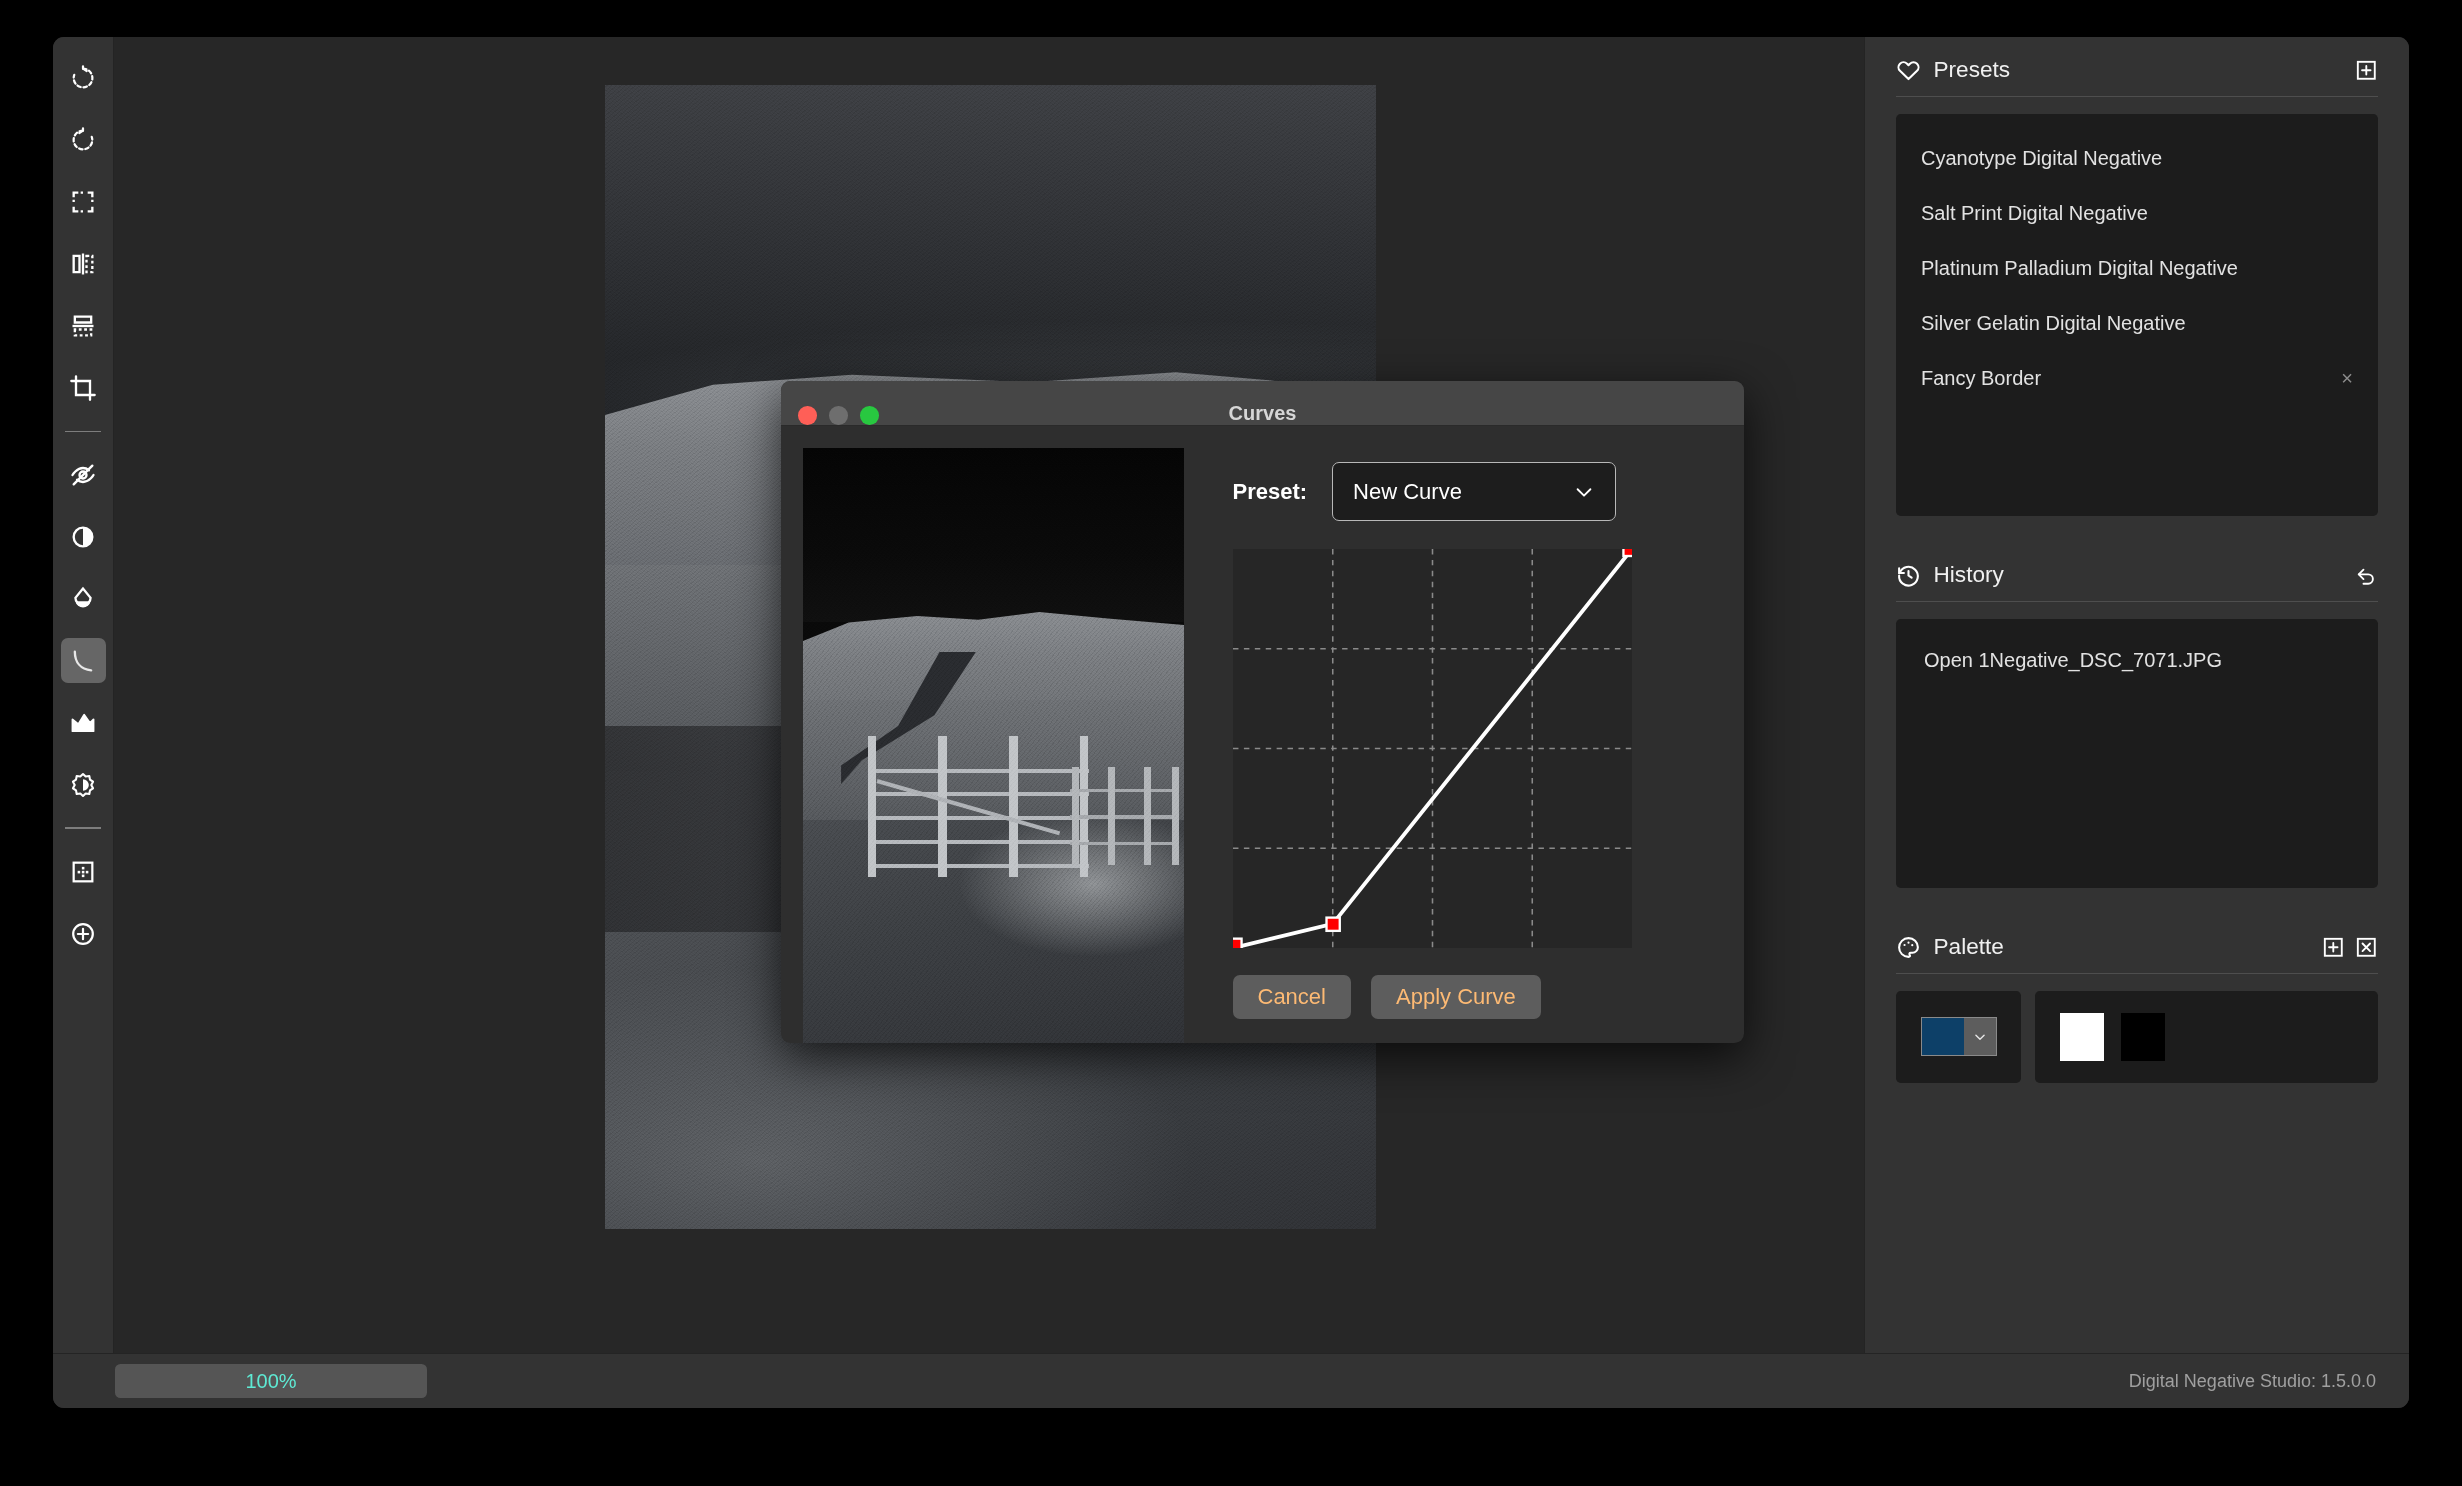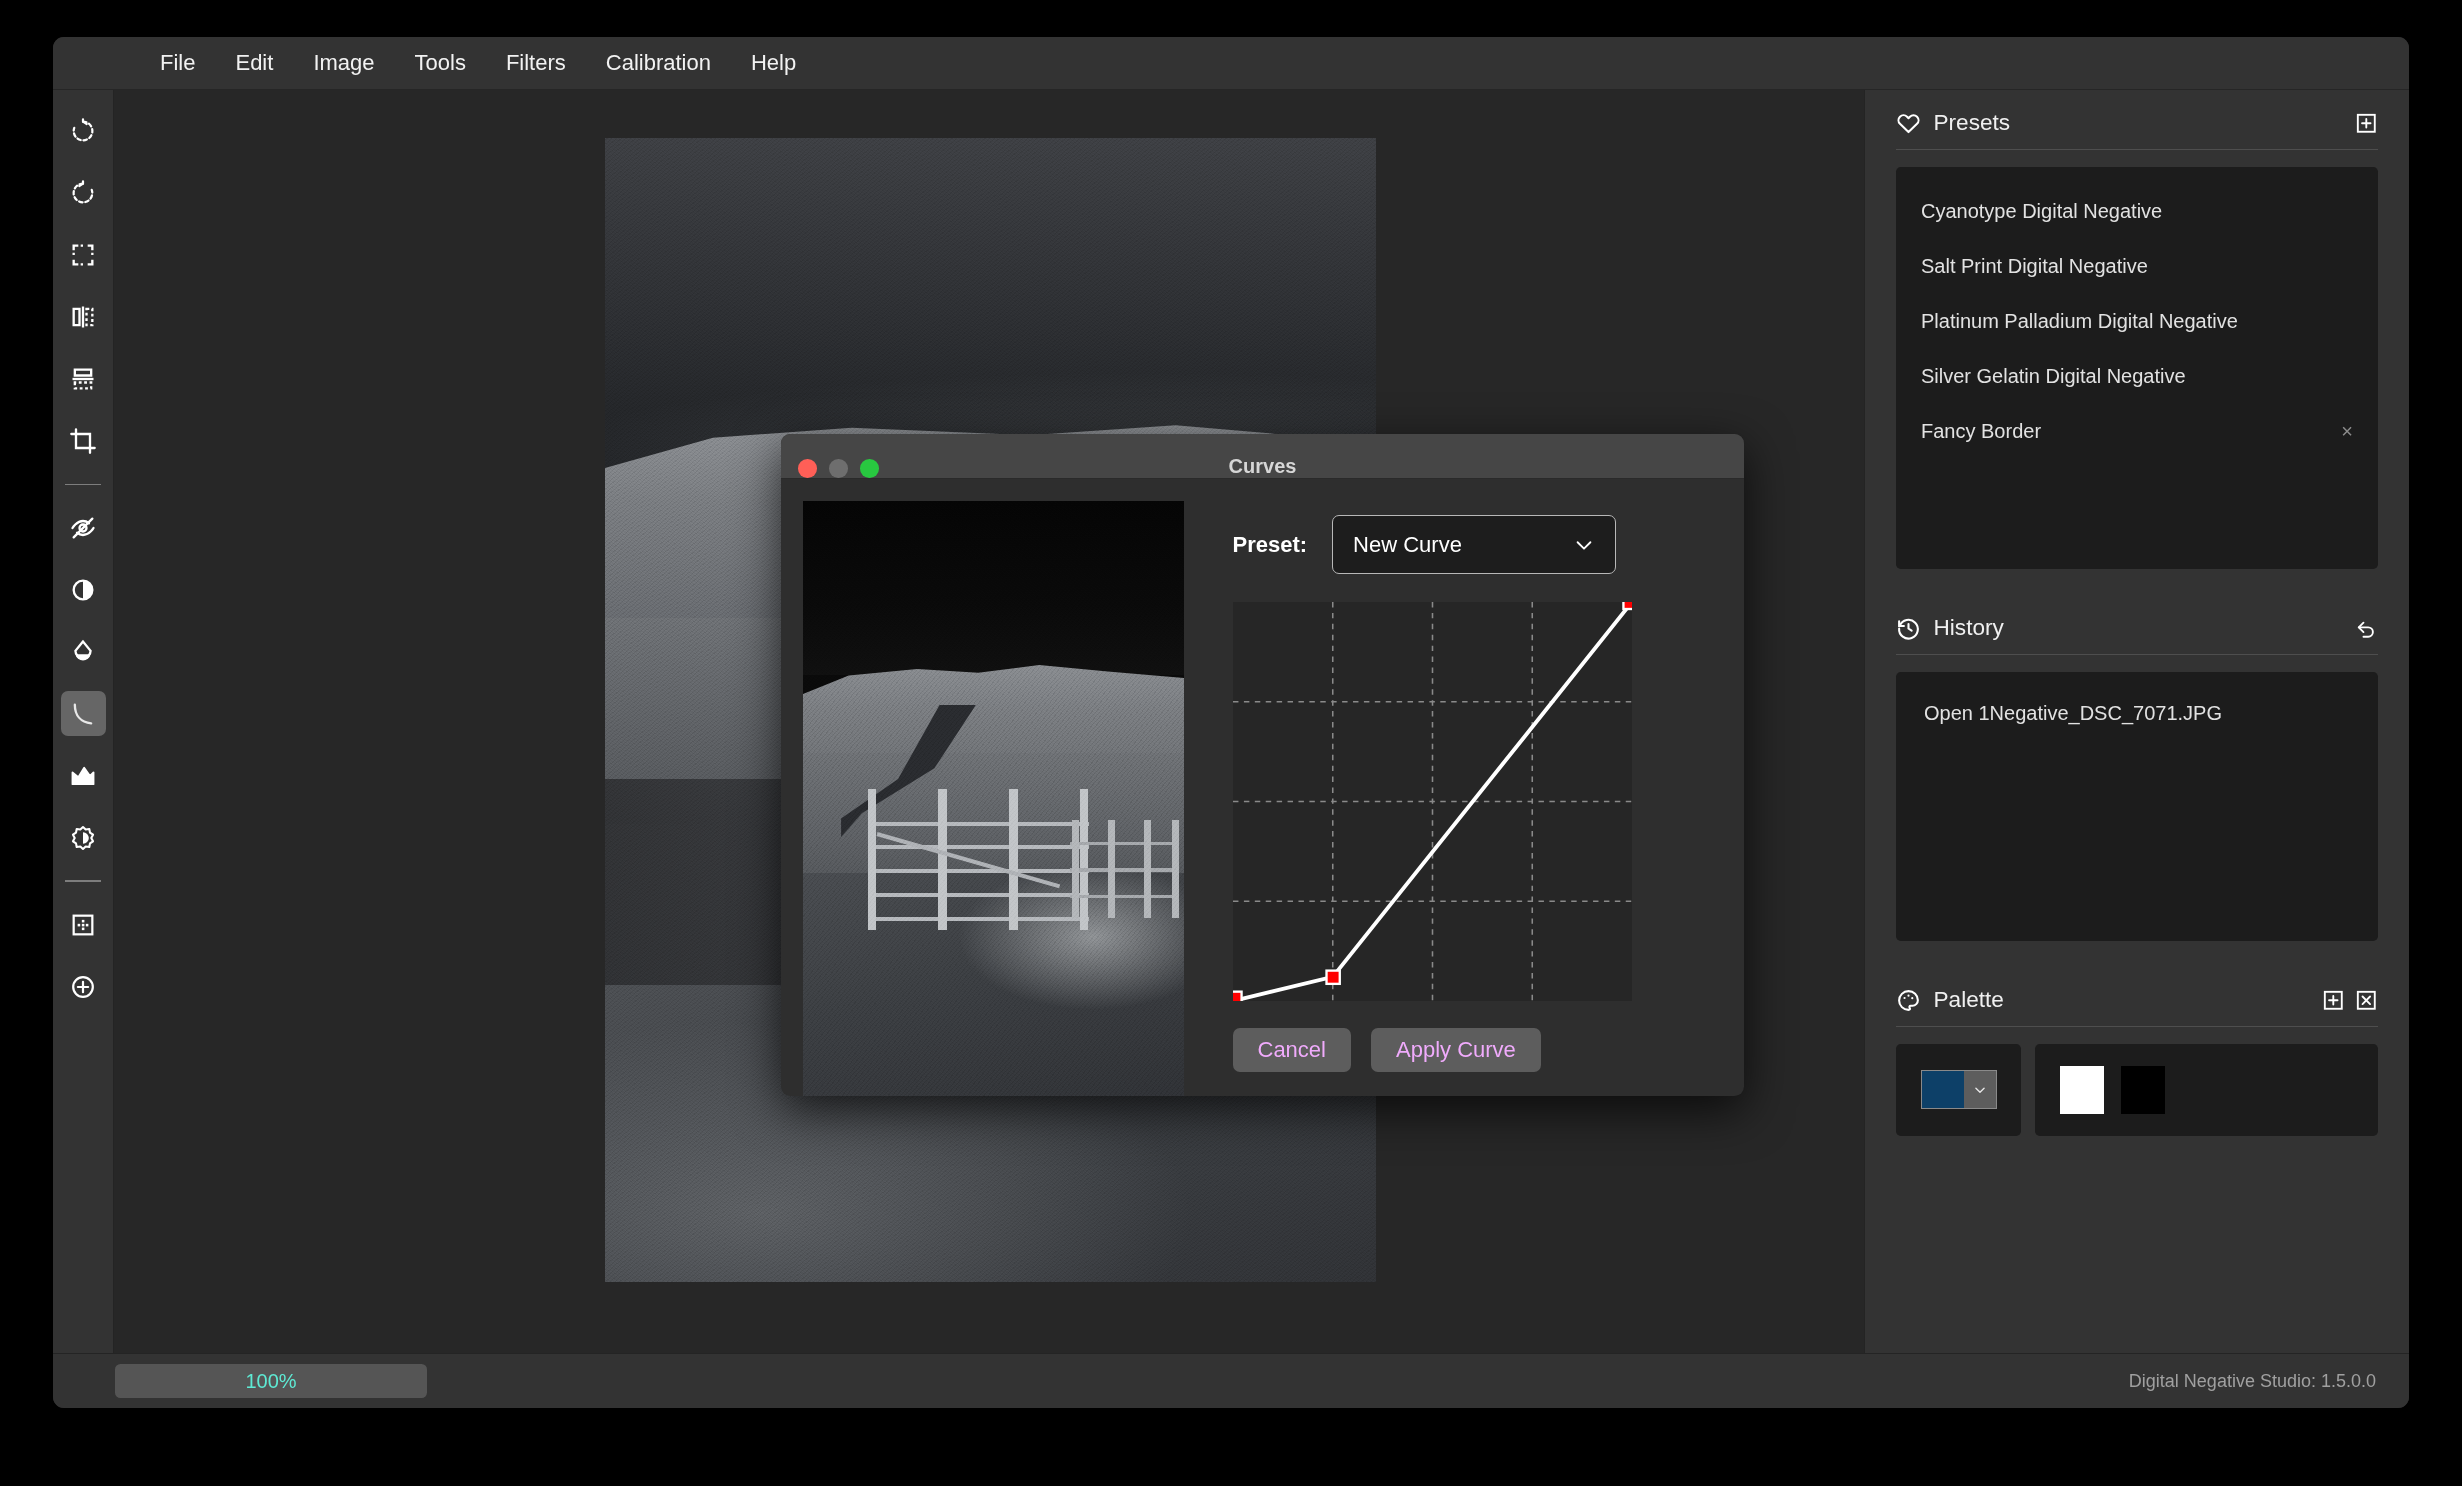--- a/index.html
+++ b/index.html
@@ -314,40 +314,31 @@
   #curve-graph svg { position: absolute; inset: 0; width: 100%; height: 100%; }
 
   #dlg-buttons {
     display: flex; gap: 20px;
     margin-top: 26.5px;
   }
   .dlg-btn {
     height: 44px;
     background: #5d5d5d;
     border-radius: 7px;
-    color: #f0abfc; font-size: 22px;
+    color: #fdba74; font-size: 22px;
     display: flex; align-items: center; justify-content: center;
     padding: 0 25px;
   }
 </style>
 </head>
 <body>
 
 <div id="app-window">
 
 
-  <div id="menubar">
-    <div class="menu-item">File</div>
-    <div class="menu-item">Edit</div>
-    <div class="menu-item">Image</div>
-    <div class="menu-item">Tools</div>
-    <div class="menu-item">Filters</div>
-    <div class="menu-item">Calibration</div>
-    <div class="menu-item">Help</div>
-  </div>
 
   <div id="body-row">
 
     <div id="toolbar">
 
       <div class="tool-btn">
         <span>
           <svg viewBox="0 0 24 24" fill="none" stroke="#fff" stroke-width="1.9" stroke-linecap="round">
             <path d="M12 4a8 8 0 1 1-7.5 5.3" stroke-dasharray="3 2.4"></path>
             <path d="M12 4 L12 2 M12 4 L15.2 6"></path>

